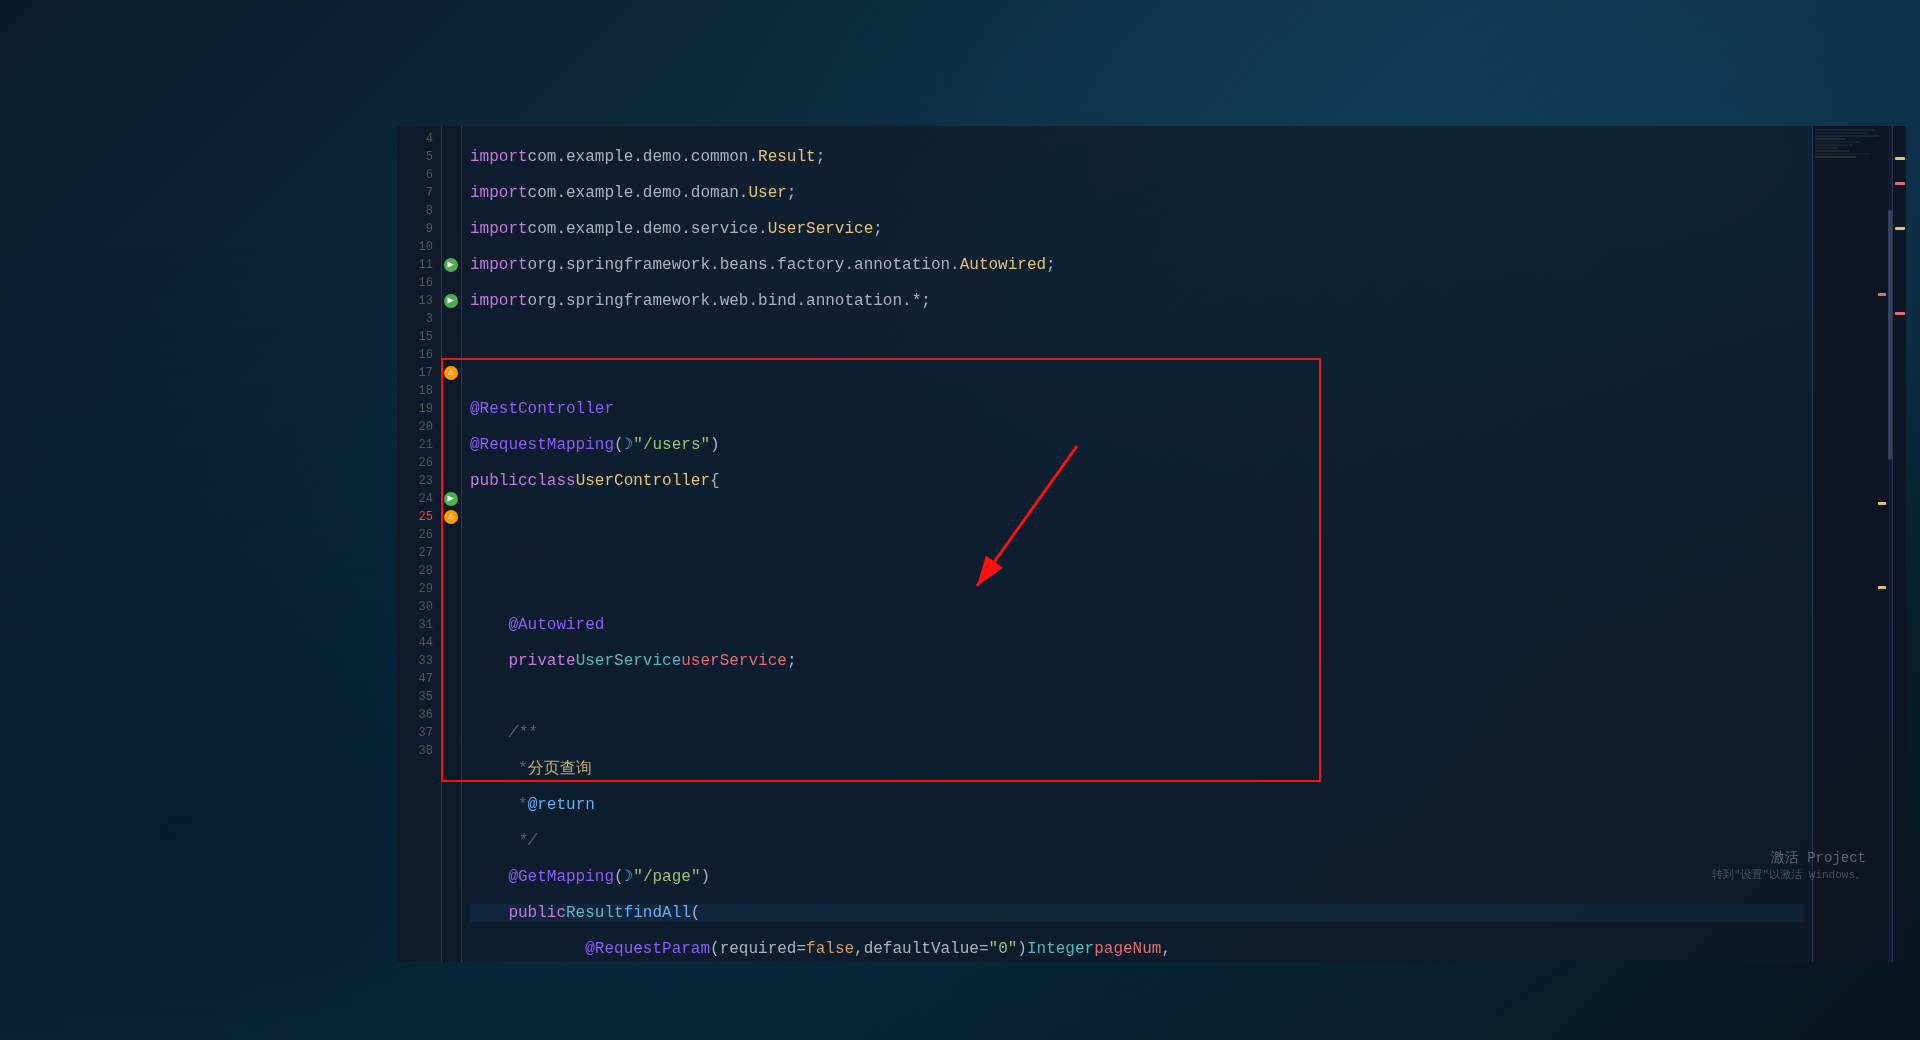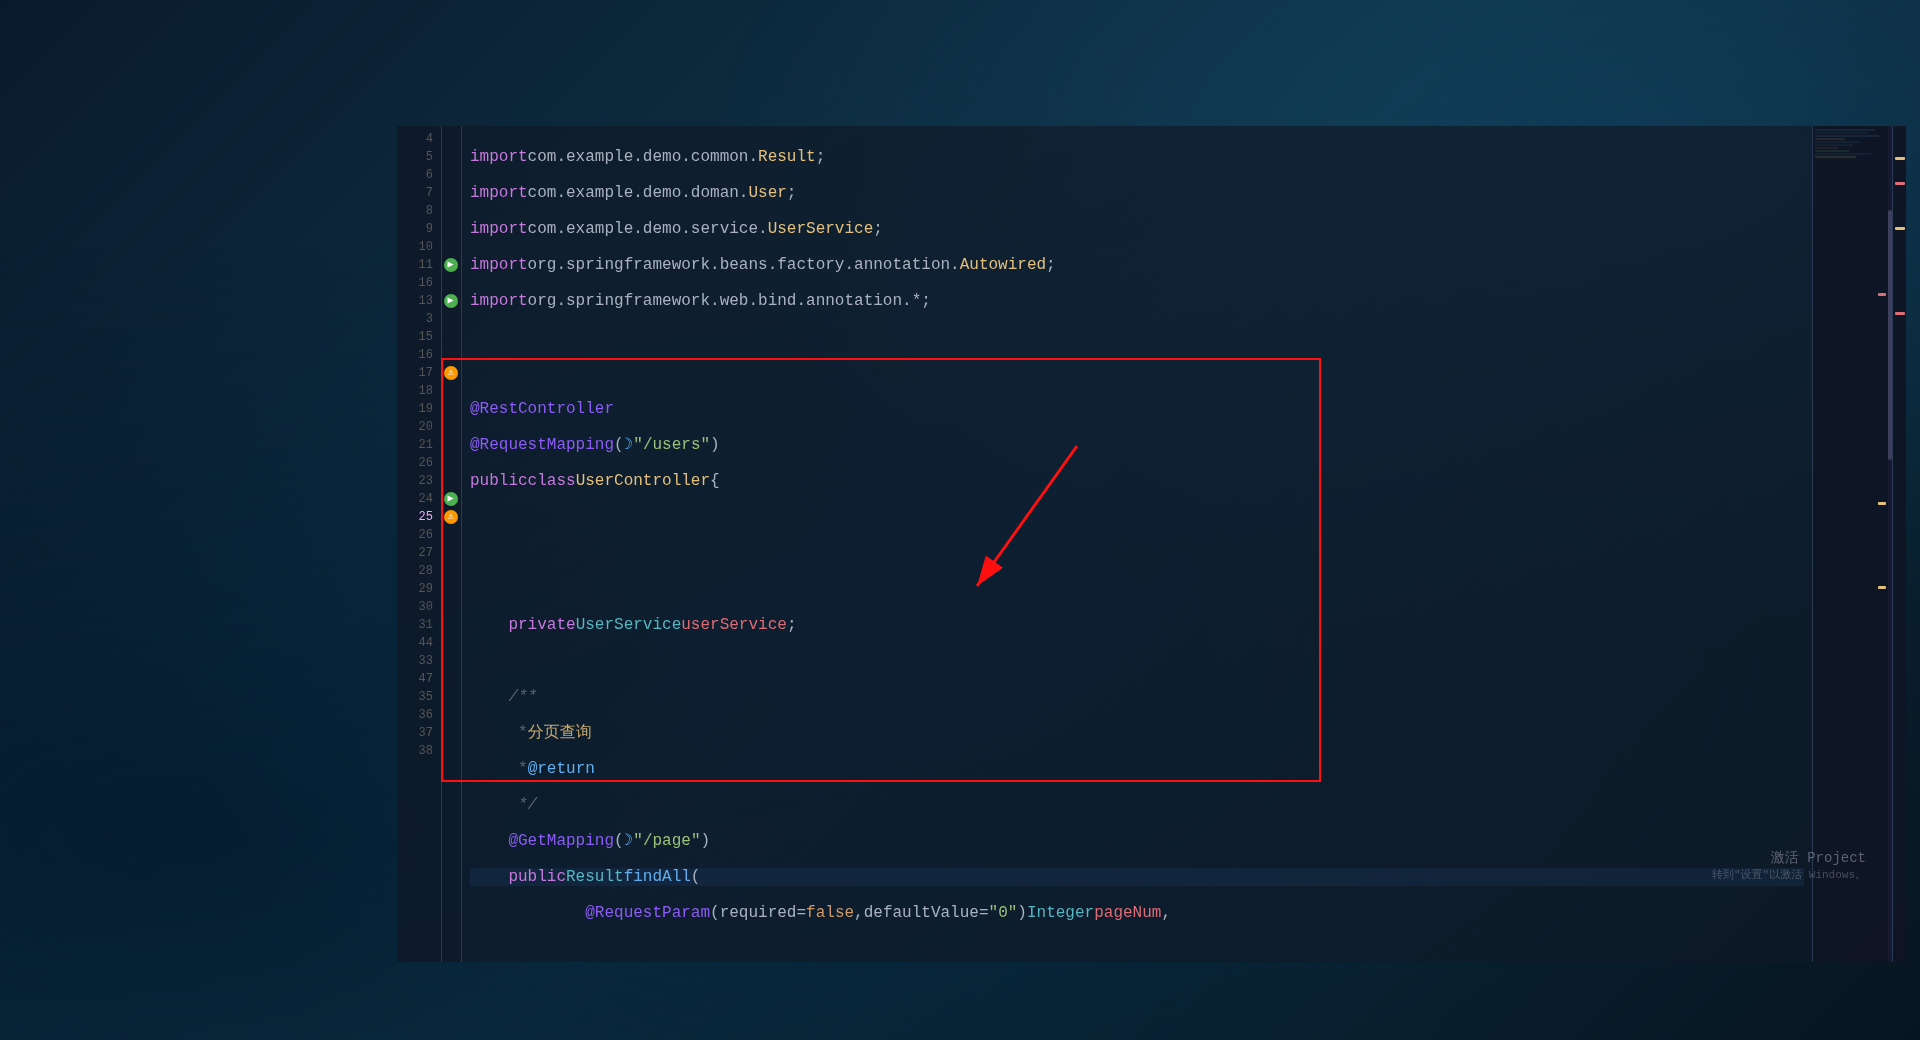--- a/index.html
+++ b/index.html
@@ -294,21 +294,21 @@
       text-align: right;
       font-size: 12px;
       color: #555;
       line-height: 18px;
       padding-right: 8px;
       flex-shrink: 0;
       border-right: 1px solid #2a3a50;
       user-select: none;
     }
     .line-num { height: 18px; display: flex; align-items: center; justify-content: flex-end; }
-    .line-num.highlight-line { color: #f0abfc; }
+    .line-num.highlight-line { color: #ef4444; }
 
     .code-content {
       flex: 1;
       padding: 4px 8px;
       font-size: 16px;
       line-height: 18px;
       color: #abb2bf;
       overflow: auto;
       white-space: pre;
     }
@@ -983,20 +983,21 @@
 <div class="code-line"><span class="kw-import">import</span> <span class="pkg">org.springframework.beans.factory.annotation.</span><span class="cls">Autowired</span><span class="punct">;</span></div>
 <div class="code-line"><span class="kw-import">import</span> <span class="pkg">org.springframework.web.bind.annotation.</span><span class="punct">*;</span></div>
 <div class="code-line">&nbsp;</div>
 <div class="code-line">&nbsp;</div>
 <div class="code-line"><span class="ann">@RestController</span></div>
 <div class="code-line"><span class="ann">@RequestMapping</span><span class="punct">(</span><span class="annot-tag">☽</span><span class="str">"/users"</span><span class="punct">)</span></div>
 <div class="code-line"><span class="kw-public">public</span> <span class="kw-class">class</span> <span class="cls">UserController</span> <span class="punct">{</span></div>
 <div class="code-line">&nbsp;</div>
 <div class="code-line">&nbsp;</div>
 <div class="code-line">&nbsp;</div>
+<div class="code-line">&nbsp;&nbsp;&nbsp;&nbsp;<span class="ann">@Autowired</span></div>
 <div class="code-line">&nbsp;&nbsp;&nbsp;&nbsp;<span class="kw-private">private</span> <span class="type">UserService</span> <span class="var">userService</span><span class="punct">;</span></div>
 <div class="code-line">&nbsp;</div>
 <div class="code-line">&nbsp;&nbsp;&nbsp;&nbsp;<span class="cmt">/**</span></div>
 <div class="code-line">&nbsp;&nbsp;&nbsp;&nbsp;&nbsp;<span class="cmt-star">*</span> <span style="color:#c8a96e;">分页查询</span></div>
 <div class="code-line">&nbsp;&nbsp;&nbsp;&nbsp;&nbsp;<span class="cmt-star">*</span> <span class="annot-tag">@return</span></div>
 <div class="code-line">&nbsp;&nbsp;&nbsp;&nbsp;&nbsp;<span class="cmt">*/</span></div>
 <div class="code-line">&nbsp;&nbsp;&nbsp;&nbsp;<span class="ann">@GetMapping</span><span class="punct">(</span><span class="annot-tag">☽</span><span class="str">"/page"</span><span class="punct">)</span></div>
 <div class="code-line selected-line">&nbsp;&nbsp;&nbsp;&nbsp;<span class="kw-public">public</span> <span class="type">Result</span> <span class="method">findAll</span><span class="punct">(</span></div>
 <div class="code-line">&nbsp;&nbsp;&nbsp;&nbsp;&nbsp;&nbsp;&nbsp;&nbsp;&nbsp;&nbsp;&nbsp;&nbsp;<span class="ann">@RequestParam</span><span class="punct">(</span><span class="param">required</span> <span class="punct">=</span> <span class="kw-false">false</span><span class="punct">,</span><span class="param">defaultValue</span> <span class="punct">=</span> <span class="str">"0"</span><span class="punct">)</span> <span class="type">Integer</span> <span class="var">pageNum</span><span class="punct">,</span></div>
 

